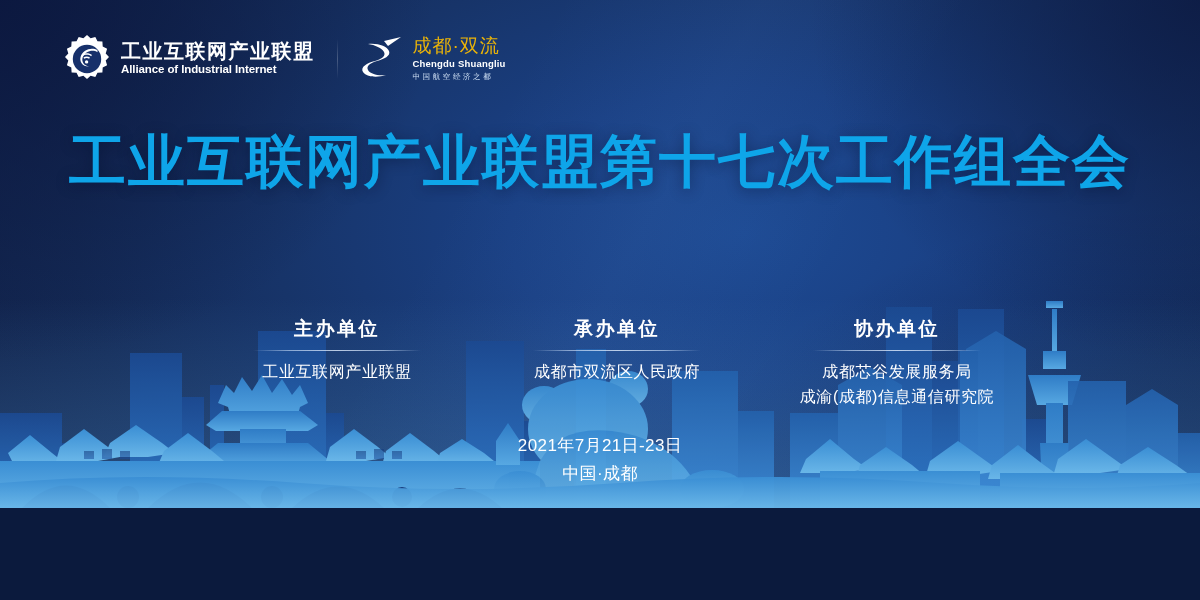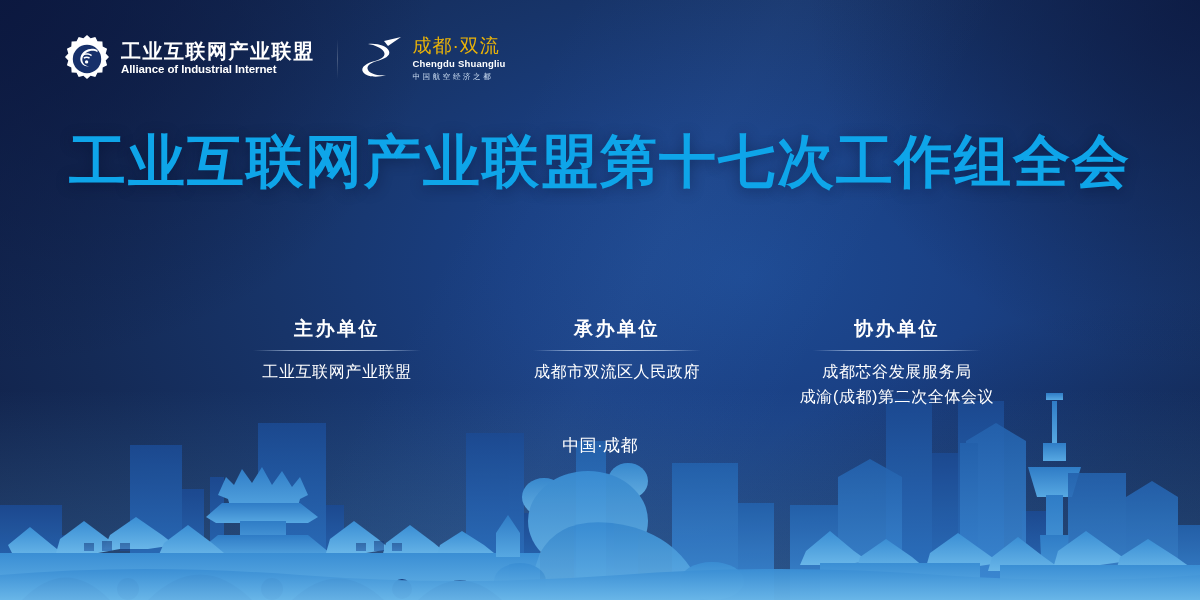--- a/index.html
+++ b/index.html
@@ -4,21 +4,21 @@
 <title>Conference Banner</title>
 <style>
   html, body {
     margin: 0;
     padding: 0;
     background: #0b1a3d;
   }
   #banner {
     position: relative;
     width: 1200px;
-    height: 600px;
+    height: 508px;
     overflow: hidden;
     font-family: "Liberation Sans", "DejaVu Sans", sans-serif;
     background: #142a5e;
   }
   
   .bg-base {
     position: absolute;
     inset: 0;
     background:
       radial-gradient(ellipse 900px 560px at 62% 46%,
@@ -383,21 +383,22 @@
     <div class="org-col">
       <div class="org-title">承办单位</div>
       <div class="org-rule"></div>
       <div class="org-name">成都市双流区人民政府</div>
     </div>
 
     <div class="org-col">
       <div class="org-title">协办单位</div>
       <div class="org-rule"></div>
       <div class="org-name">成都芯谷发展服务局</div>
-      <div class="org-name">成渝(成都)第二次全体会议</div>
+      <div class="org-name">成渝(成都)信息通信研究院</div>
     </div>
   </div>
 
   <div class="datebox">
+    <div class="date-line">2021年7月21日-23日</div>
     <div class="date-line">中国·成都</div>
   </div>
 
 </div>
 
 </body></html>

